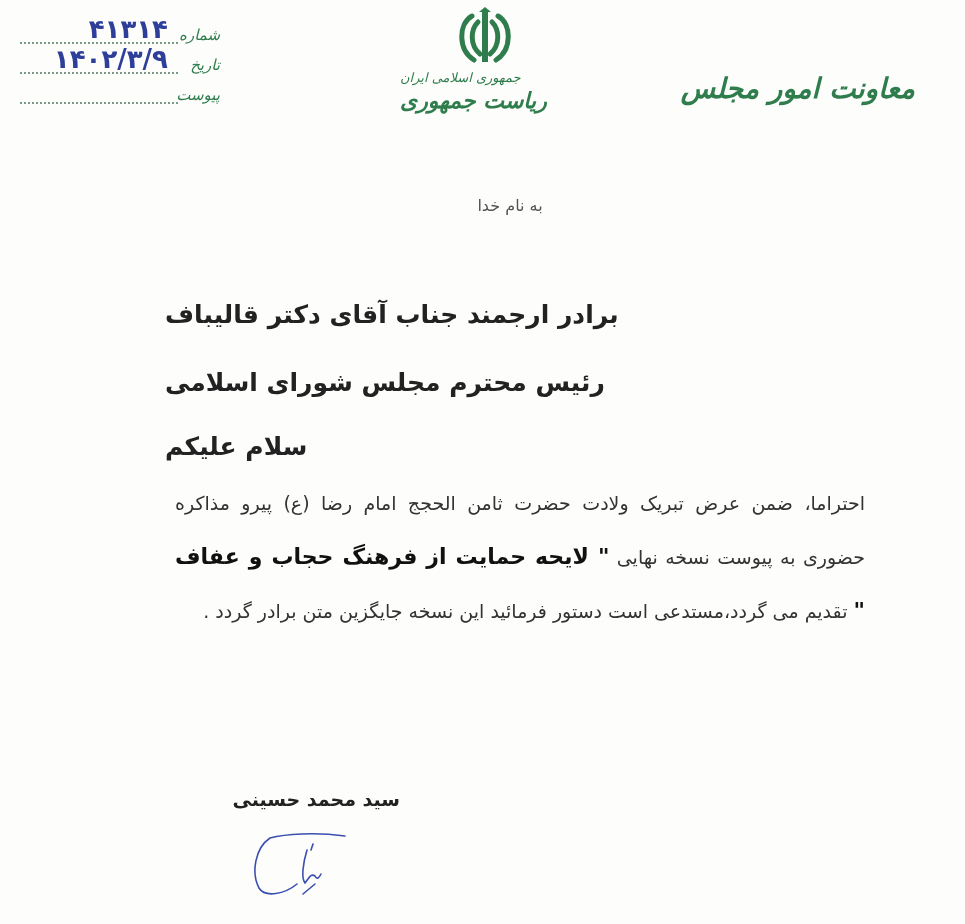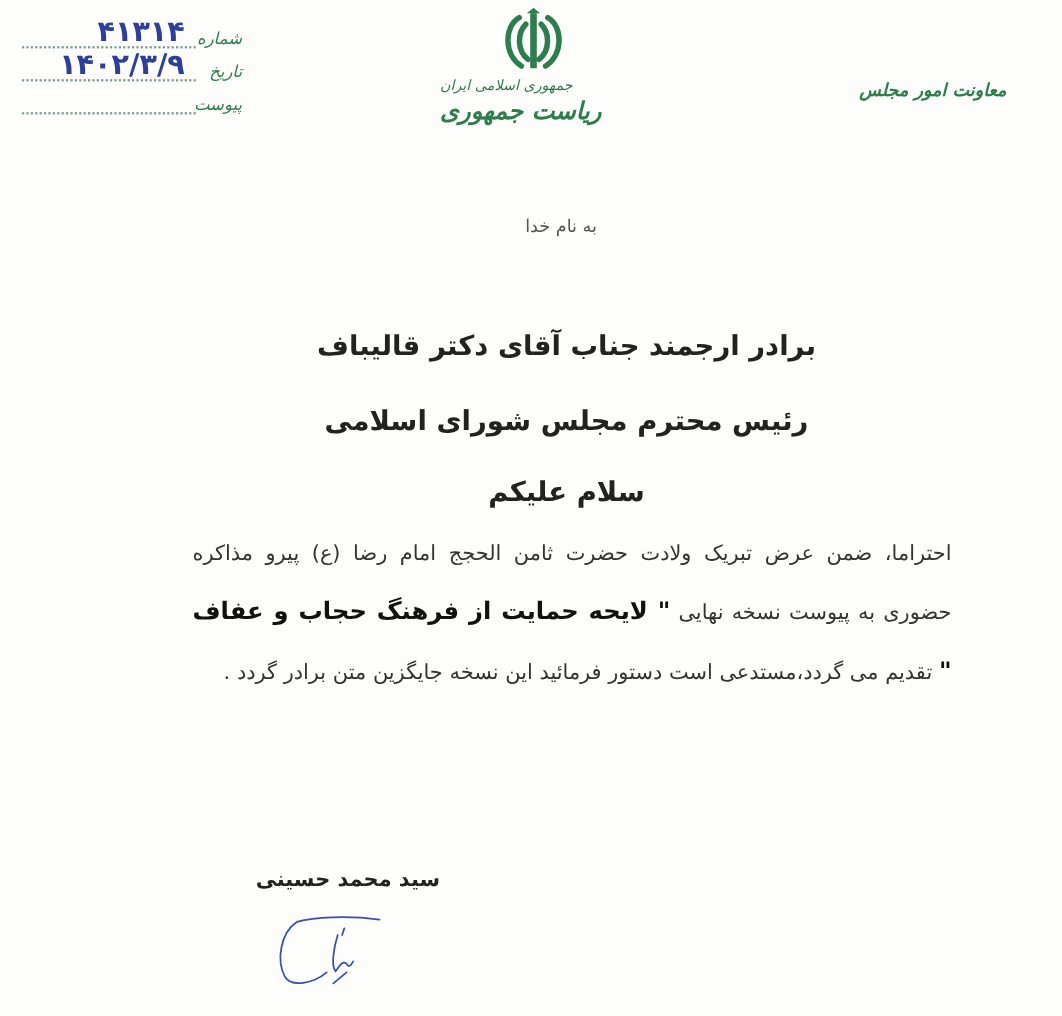--- a/index.html
+++ b/index.html
@@ -10,23 +10,23 @@
     .abs { position:absolute; }
     .meta { left:20px; top:14px; width:200px; direction:rtl; }
     .meta-row { display:flex; align-items:flex-end; height:30px; }
     .meta-label { font-family:"DejaVu Serif", serif; font-style:italic; color:#2f7d4d; font-size:15px; width:42px; text-align:right; }
     .meta-value { flex:1; border-bottom:2px dotted #7a9a88; text-align:left; position:relative; height:22px;margin-top:47px; }
     .meta-value span { position:absolute; right:10px; bottom:-2px; font-family:"DejaVu Sans", sans-serif; font-weight:bold; color:#2e3f9a; font-size:26px; letter-spacing:2px; }
     .emblem { left:450px; top:6px; width:70px; height:62px; }
     .brand { left:400px; top:70px; width:170px; text-align:left; direction:rtl; color:#2f7d4d; font-family:"DejaVu Serif", serif; font-style:italic; }
     .brand .l1 { font-size:13px; }
     .brand .l2 { font-size:22px; font-weight:bold; margin-top:2px; }
-    .dept { right:50px; top:72px; direction:rtl; color:#2f7d4d; font-family:"DejaVu Serif", serif; font-style:italic; font-weight:bold; font-size:16px; }
+    .dept { right:50px; top:72px; direction:rtl; color:#2f7d4d; font-family:"DejaVu Serif", serif; font-style:italic; font-weight:bold; font-size:28px; }
     .basmala { left:440px; top:196px; width:140px; text-align:center; font-size:16px; color:#555; direction:rtl; }
-    .body { right:100px; width:700px; direction:rtl; text-align:center; }
+    .body { right:100px; width:700px; direction:rtl; text-align:left; }
     .heading { font-size:25px; font-weight:bold; color:#222; }
     .para { font-size:19px; color:#333; line-height:54px; width:690px; text-align:justify; text-align-last:right; }
     .para b { font-size:22px; color:#111; }
     .signer { left:160px; top:788px; width:240px; text-align:right; direction:rtl; font-size:19px; font-weight:bold; color:#222; }
     .signature { left:245px; top:828px; width:110px; height:80px; }
   </style>
 </head>
 <body>
 
 <div class="abs meta">

